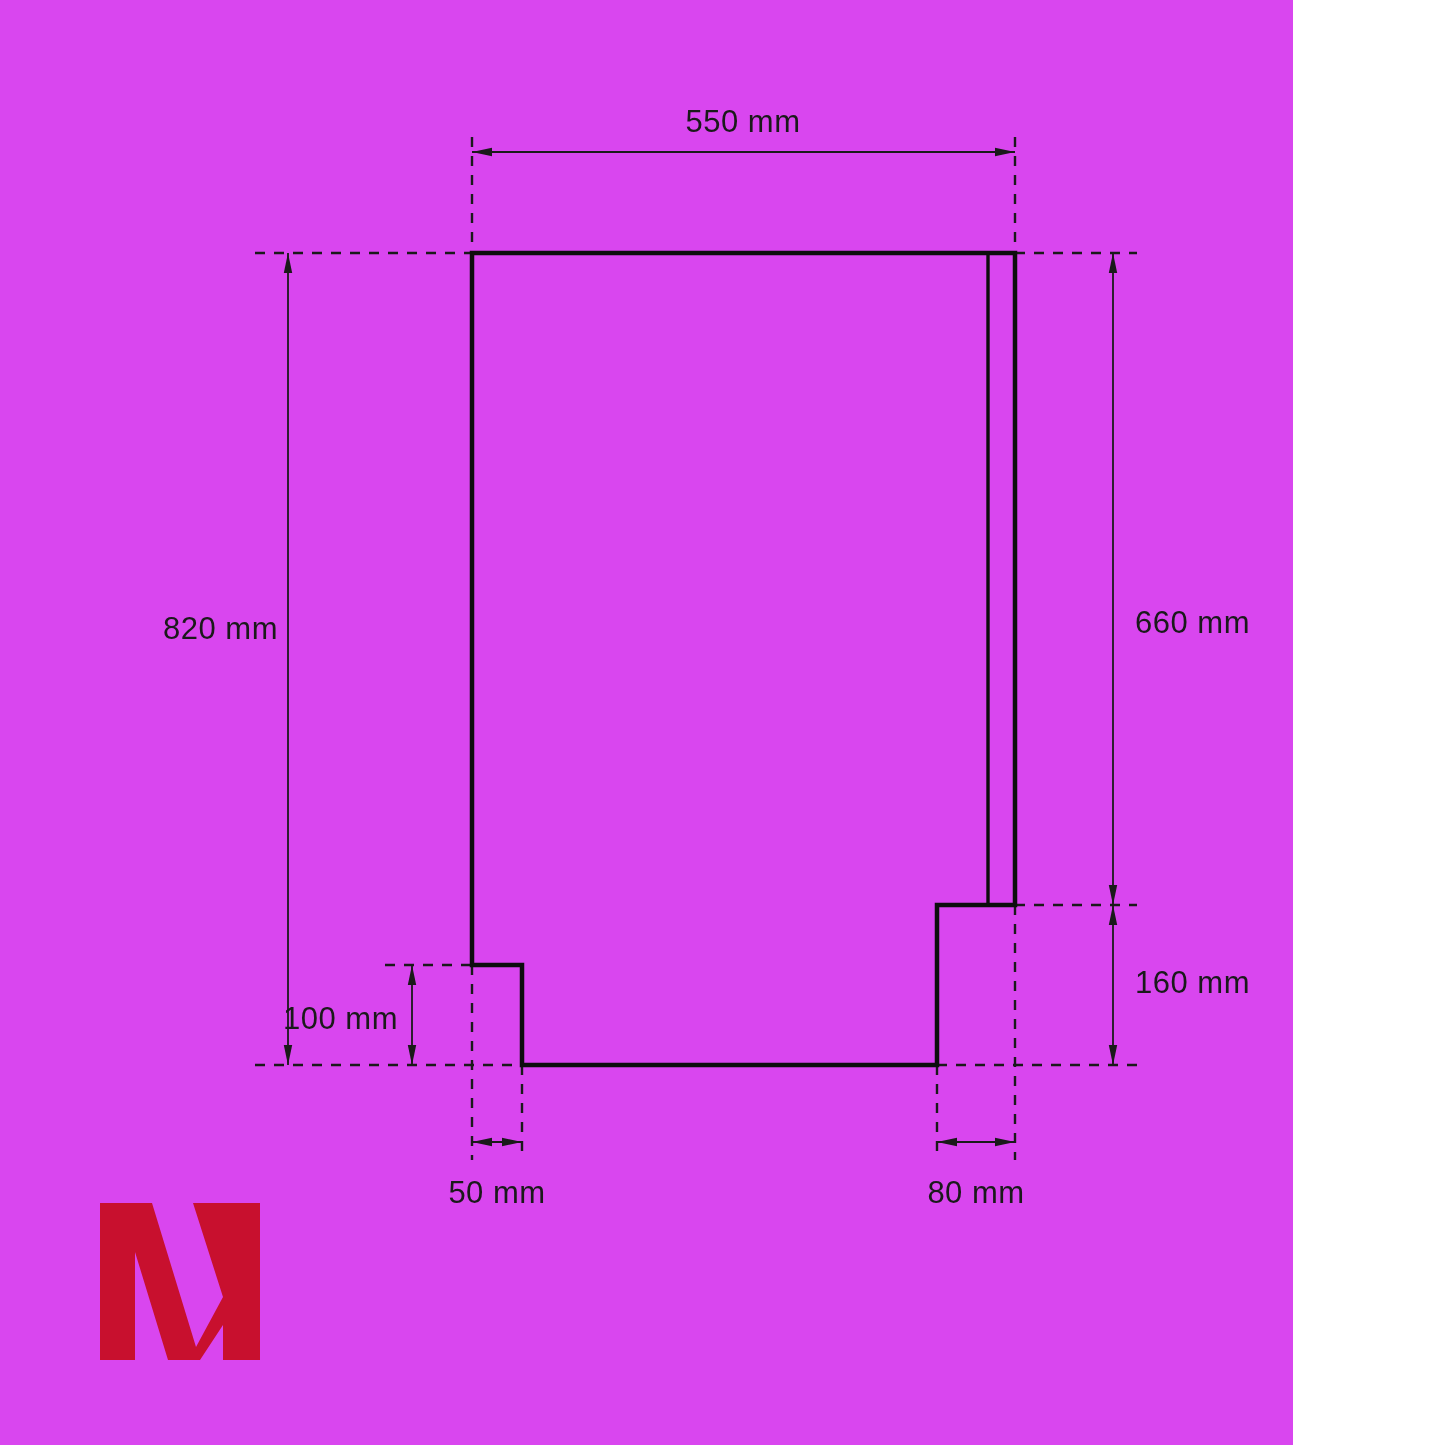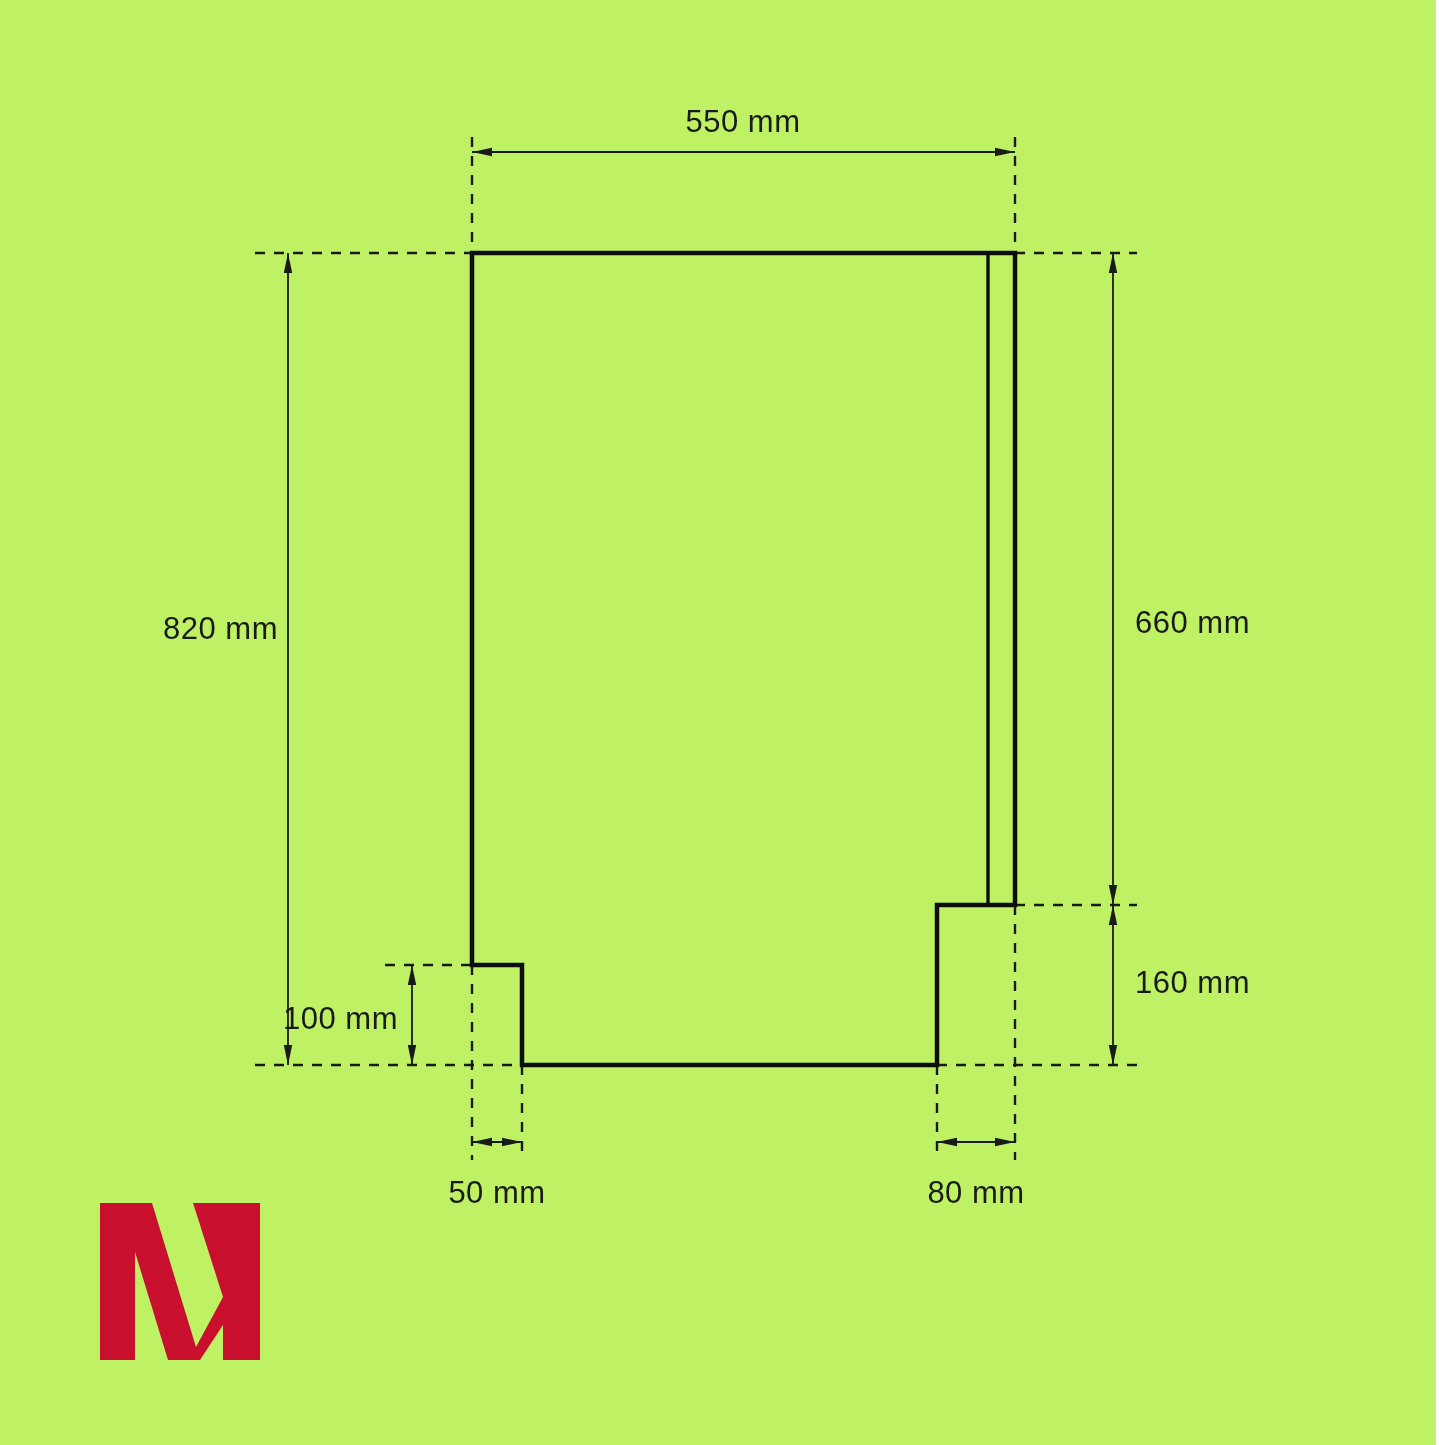--- a/index.html
+++ b/index.html
@@ -2,23 +2,23 @@
 <html><head>
 <meta charset="utf-8">
 <style>
   html, body {
     margin: 0;
     padding: 0;
     background: #ffffff;
   }
   .stage {
     position: relative;
-    width: 1436px;
+    width: 1293px;
     height: 1445px;
-    background: #bef264;
+    background: #d946ef;
     font-family: "Liberation Sans", sans-serif;
     overflow: hidden;
   }
   svg { display: block; }
   .ext-line {
     stroke: #1a1a1a;
     stroke-width: 2.4;
     stroke-dasharray: 10 9;
     fill: none;
     stroke-linecap: butt;

